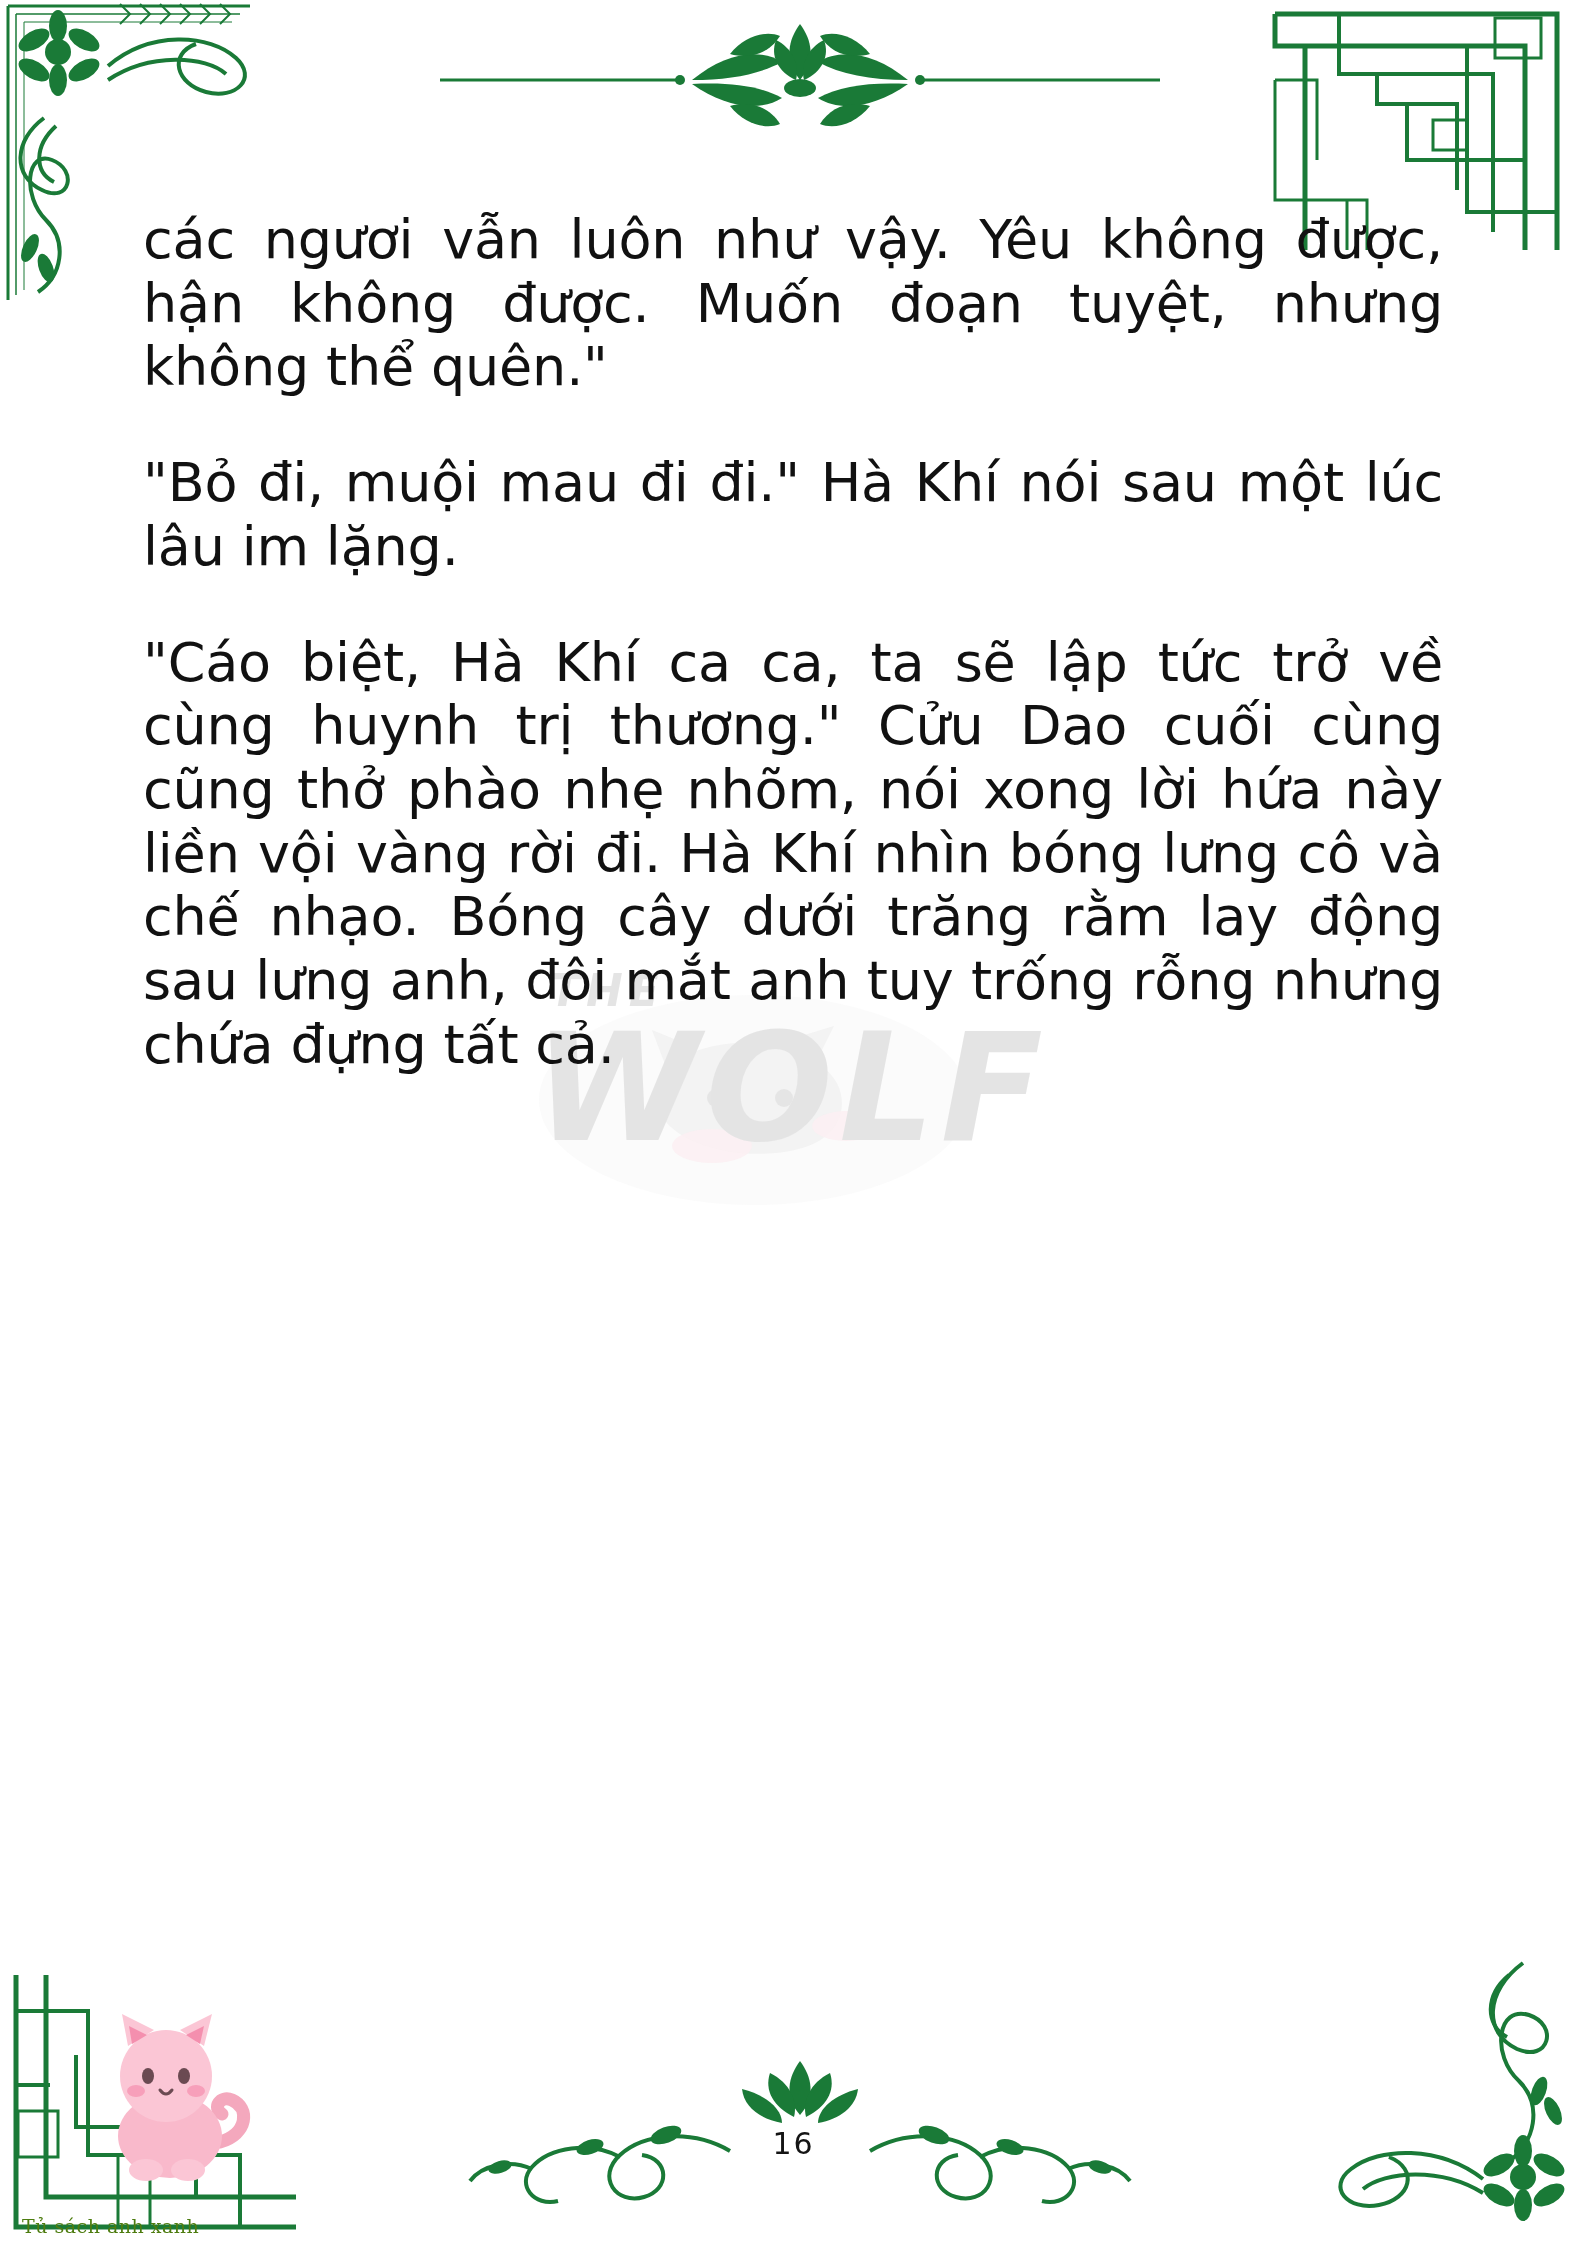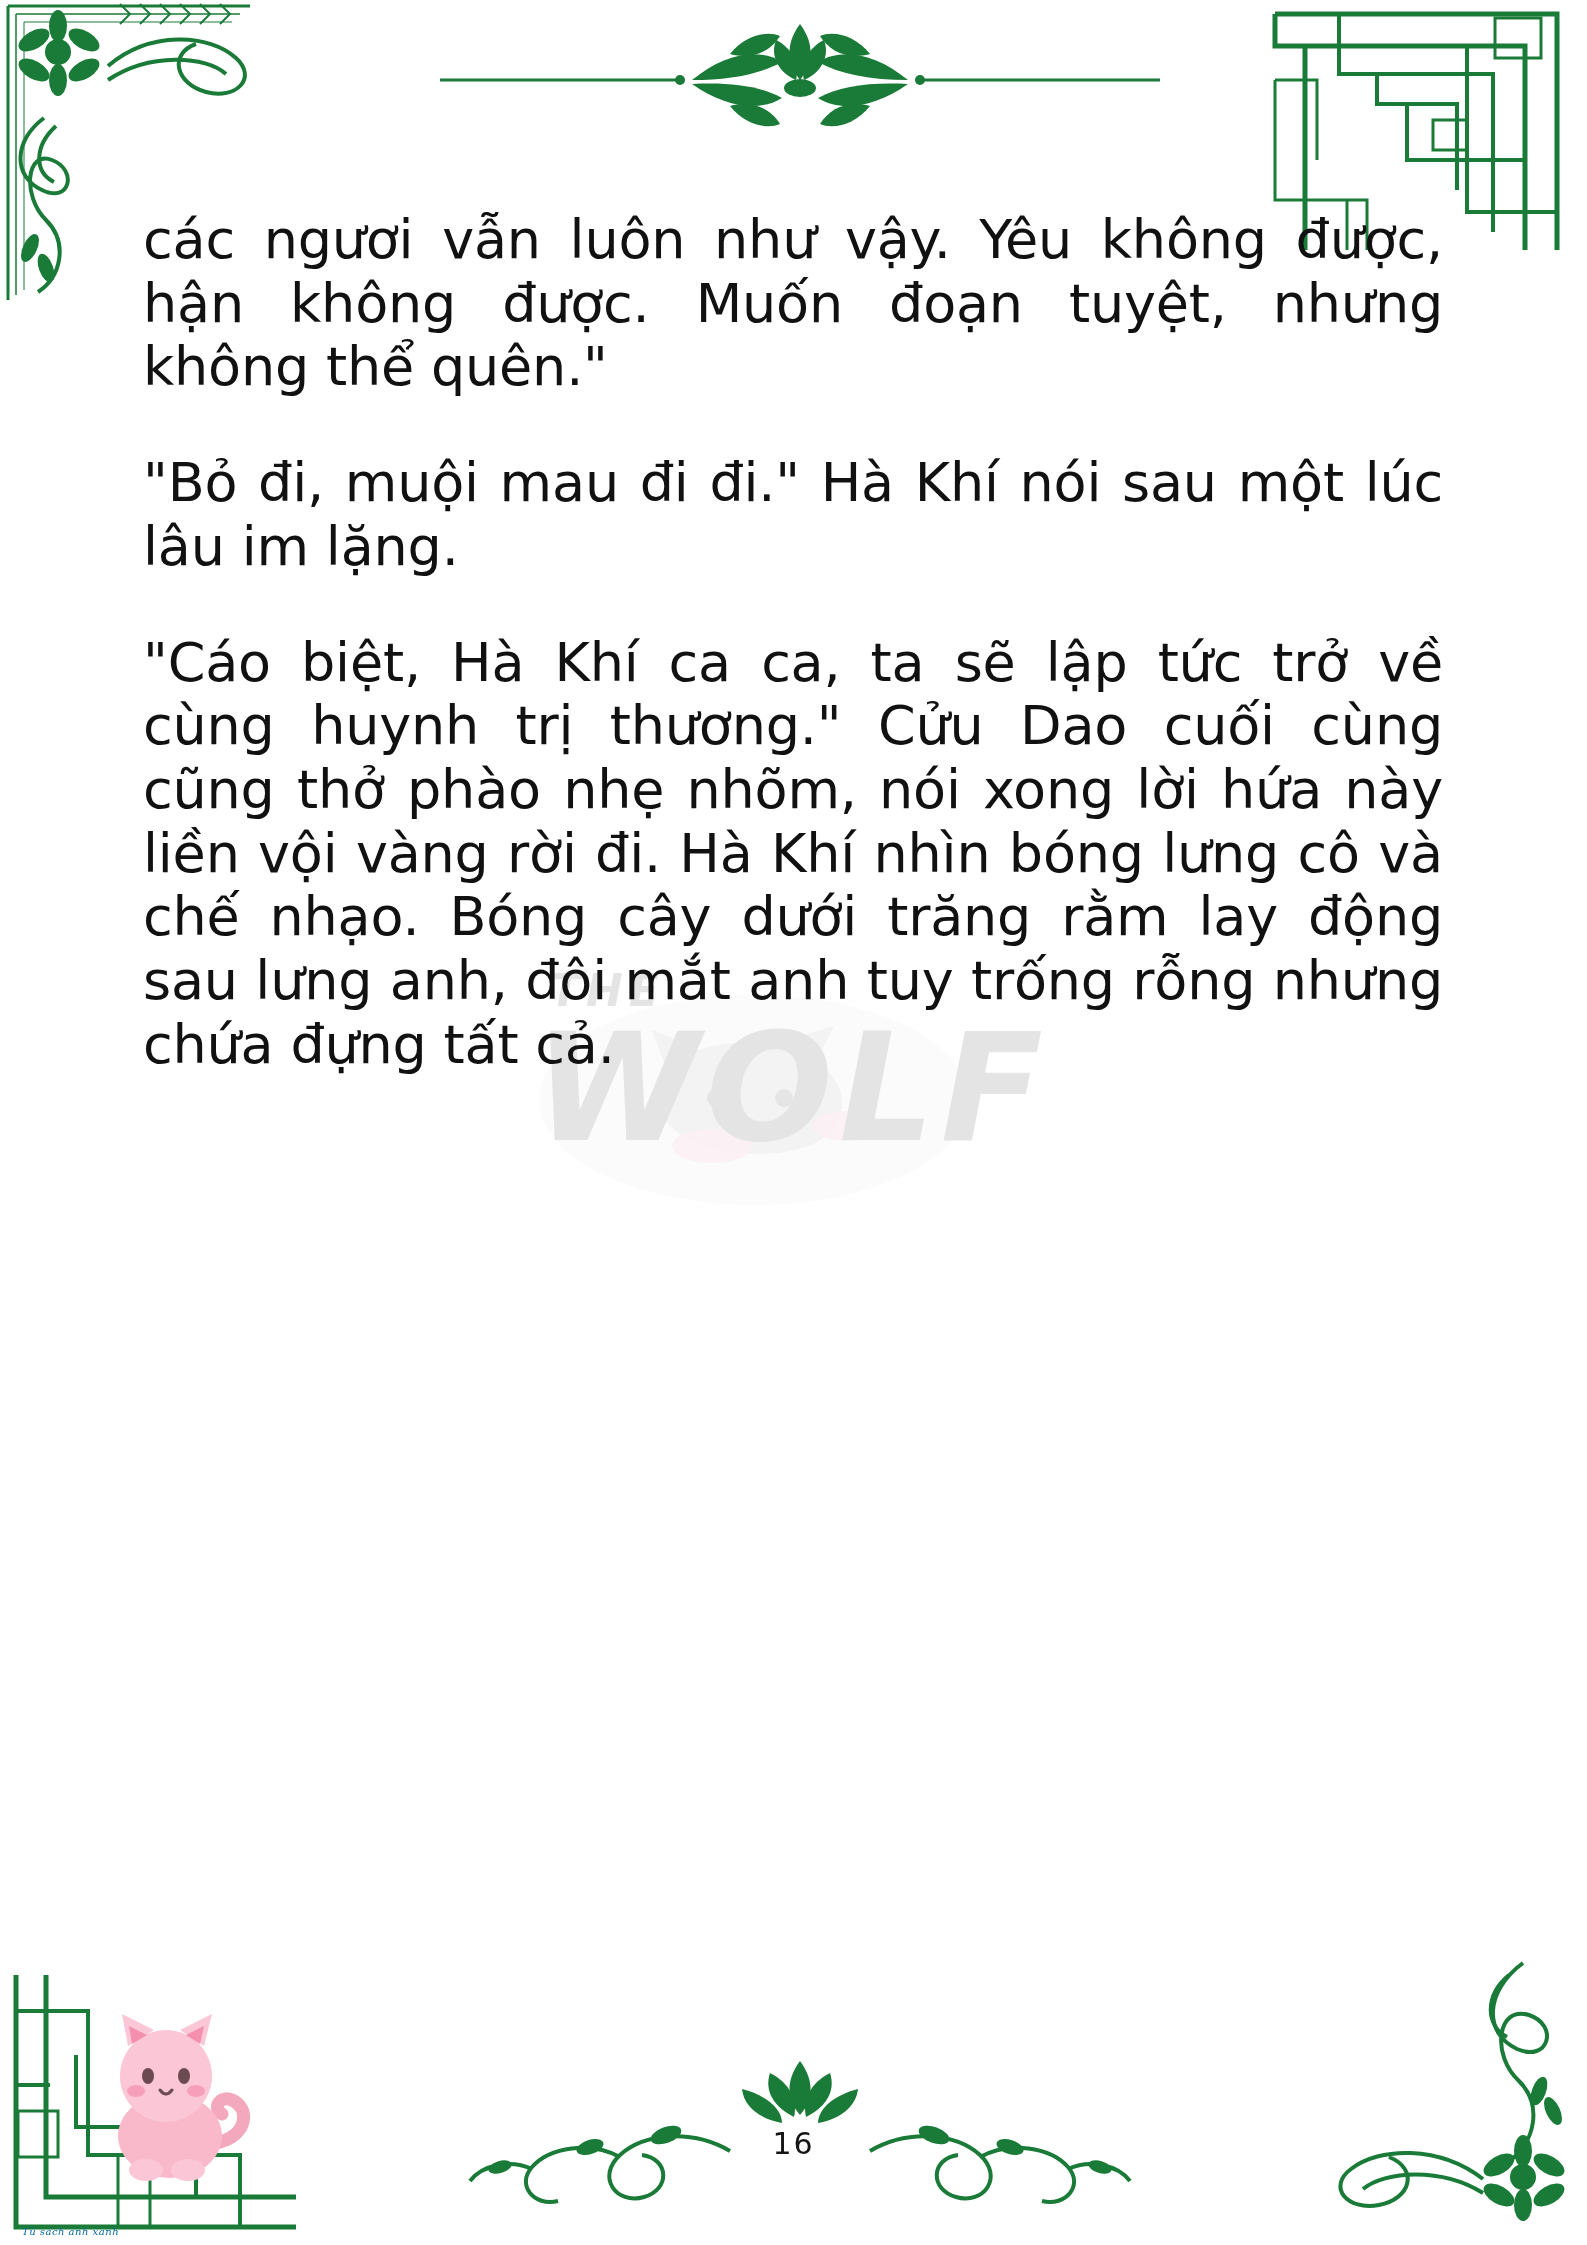--- a/index.html
+++ b/index.html
@@ -57,23 +57,22 @@
     left: 78px;
     bottom: 58px;
     width: 175px;
     height: 185px;
     pointer-events: none;
   }
   .site-credit {
     position: absolute;
     left: 22px;
     bottom: 8px;
-    font-size: 10px;
-    font-style: italic;
-    color: #0369a1;
+    font-size: 19px;
+    color: #4d7c0f;
     font-family: "DejaVu Serif", serif;
     letter-spacing: 0.5px;
   }
 
   
   .content {
     position: absolute;
     left: 143px;
     top: 160px;
     width: 1300px;

